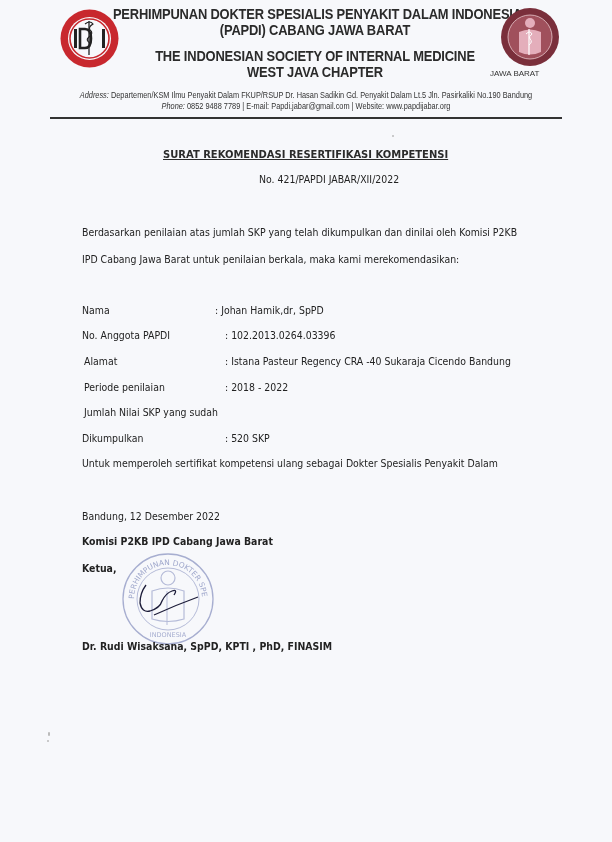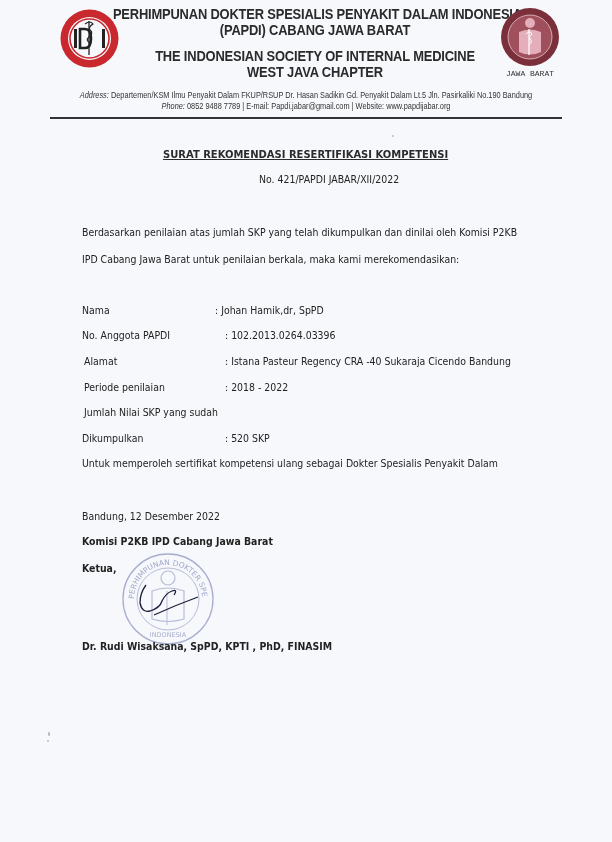--- a/index.html
+++ b/index.html
@@ -6,21 +6,21 @@
   body {
     width: 612px; height: 842px; background: #f7f8fb; position: relative; overflow: hidden;
     font-family: "DejaVu Sans", sans-serif; color: #1a1a1a;
   }
   .abs { position: absolute; }
   .hdr { font-family: "Liberation Sans", sans-serif; font-weight: bold; color: #2a2a2a; letter-spacing: -0.2px; transform: scaleX(0.86); transform-origin: center; white-space: nowrap; text-align: center; }
   .h1 { left: 80px; width: 470px; top: 5px; font-size: 15px; }
   .h2 { left: 80px; width: 470px; top: 21px; font-size: 15px; }
   .h3 { left: 80px; width: 470px; top: 47px; font-size: 15px; }
   .h4 { left: 80px; width: 470px; top: 63px; font-size: 15px; }
-  .jawa { left: 490px; width: 80px; top: 69px; font-size: 8px; color: #333; text-align: center; font-family: Liberation Mono, monospace; }
+  .jawa { left: 490px; width: 80px; top: 69px; font-size: 8px; color: #333; text-align: left; font-family: Liberation Sans, sans-serif; }
   .addr { left: 10px; width: 592px; font-family: "Liberation Sans", sans-serif; font-size: 8.2px; color: #333; text-align: center; white-space: nowrap; transform: scaleX(0.9); transform-origin: center; }
   .addr i { font-style: italic; }
   .rule { left: 50px; width: 512px; top: 117px; height: 1.5px; background: #333; }
   .doc { font-size: 10.2px; color: #222; white-space: nowrap; transform: scaleX(0.92); transform-origin: left center; }
   .title { left: 163px; top: 148px; font-weight: bold; font-size: 10.5px; text-decoration: underline; color: #2b2b2b; transform: scaleX(0.95); transform-origin: left; white-space: nowrap; }
   .bold { font-weight: bold; }
   .page-spot { position: absolute; background: #bbb; border-radius: 1px; }
 </style>
 </head>
 <body>

